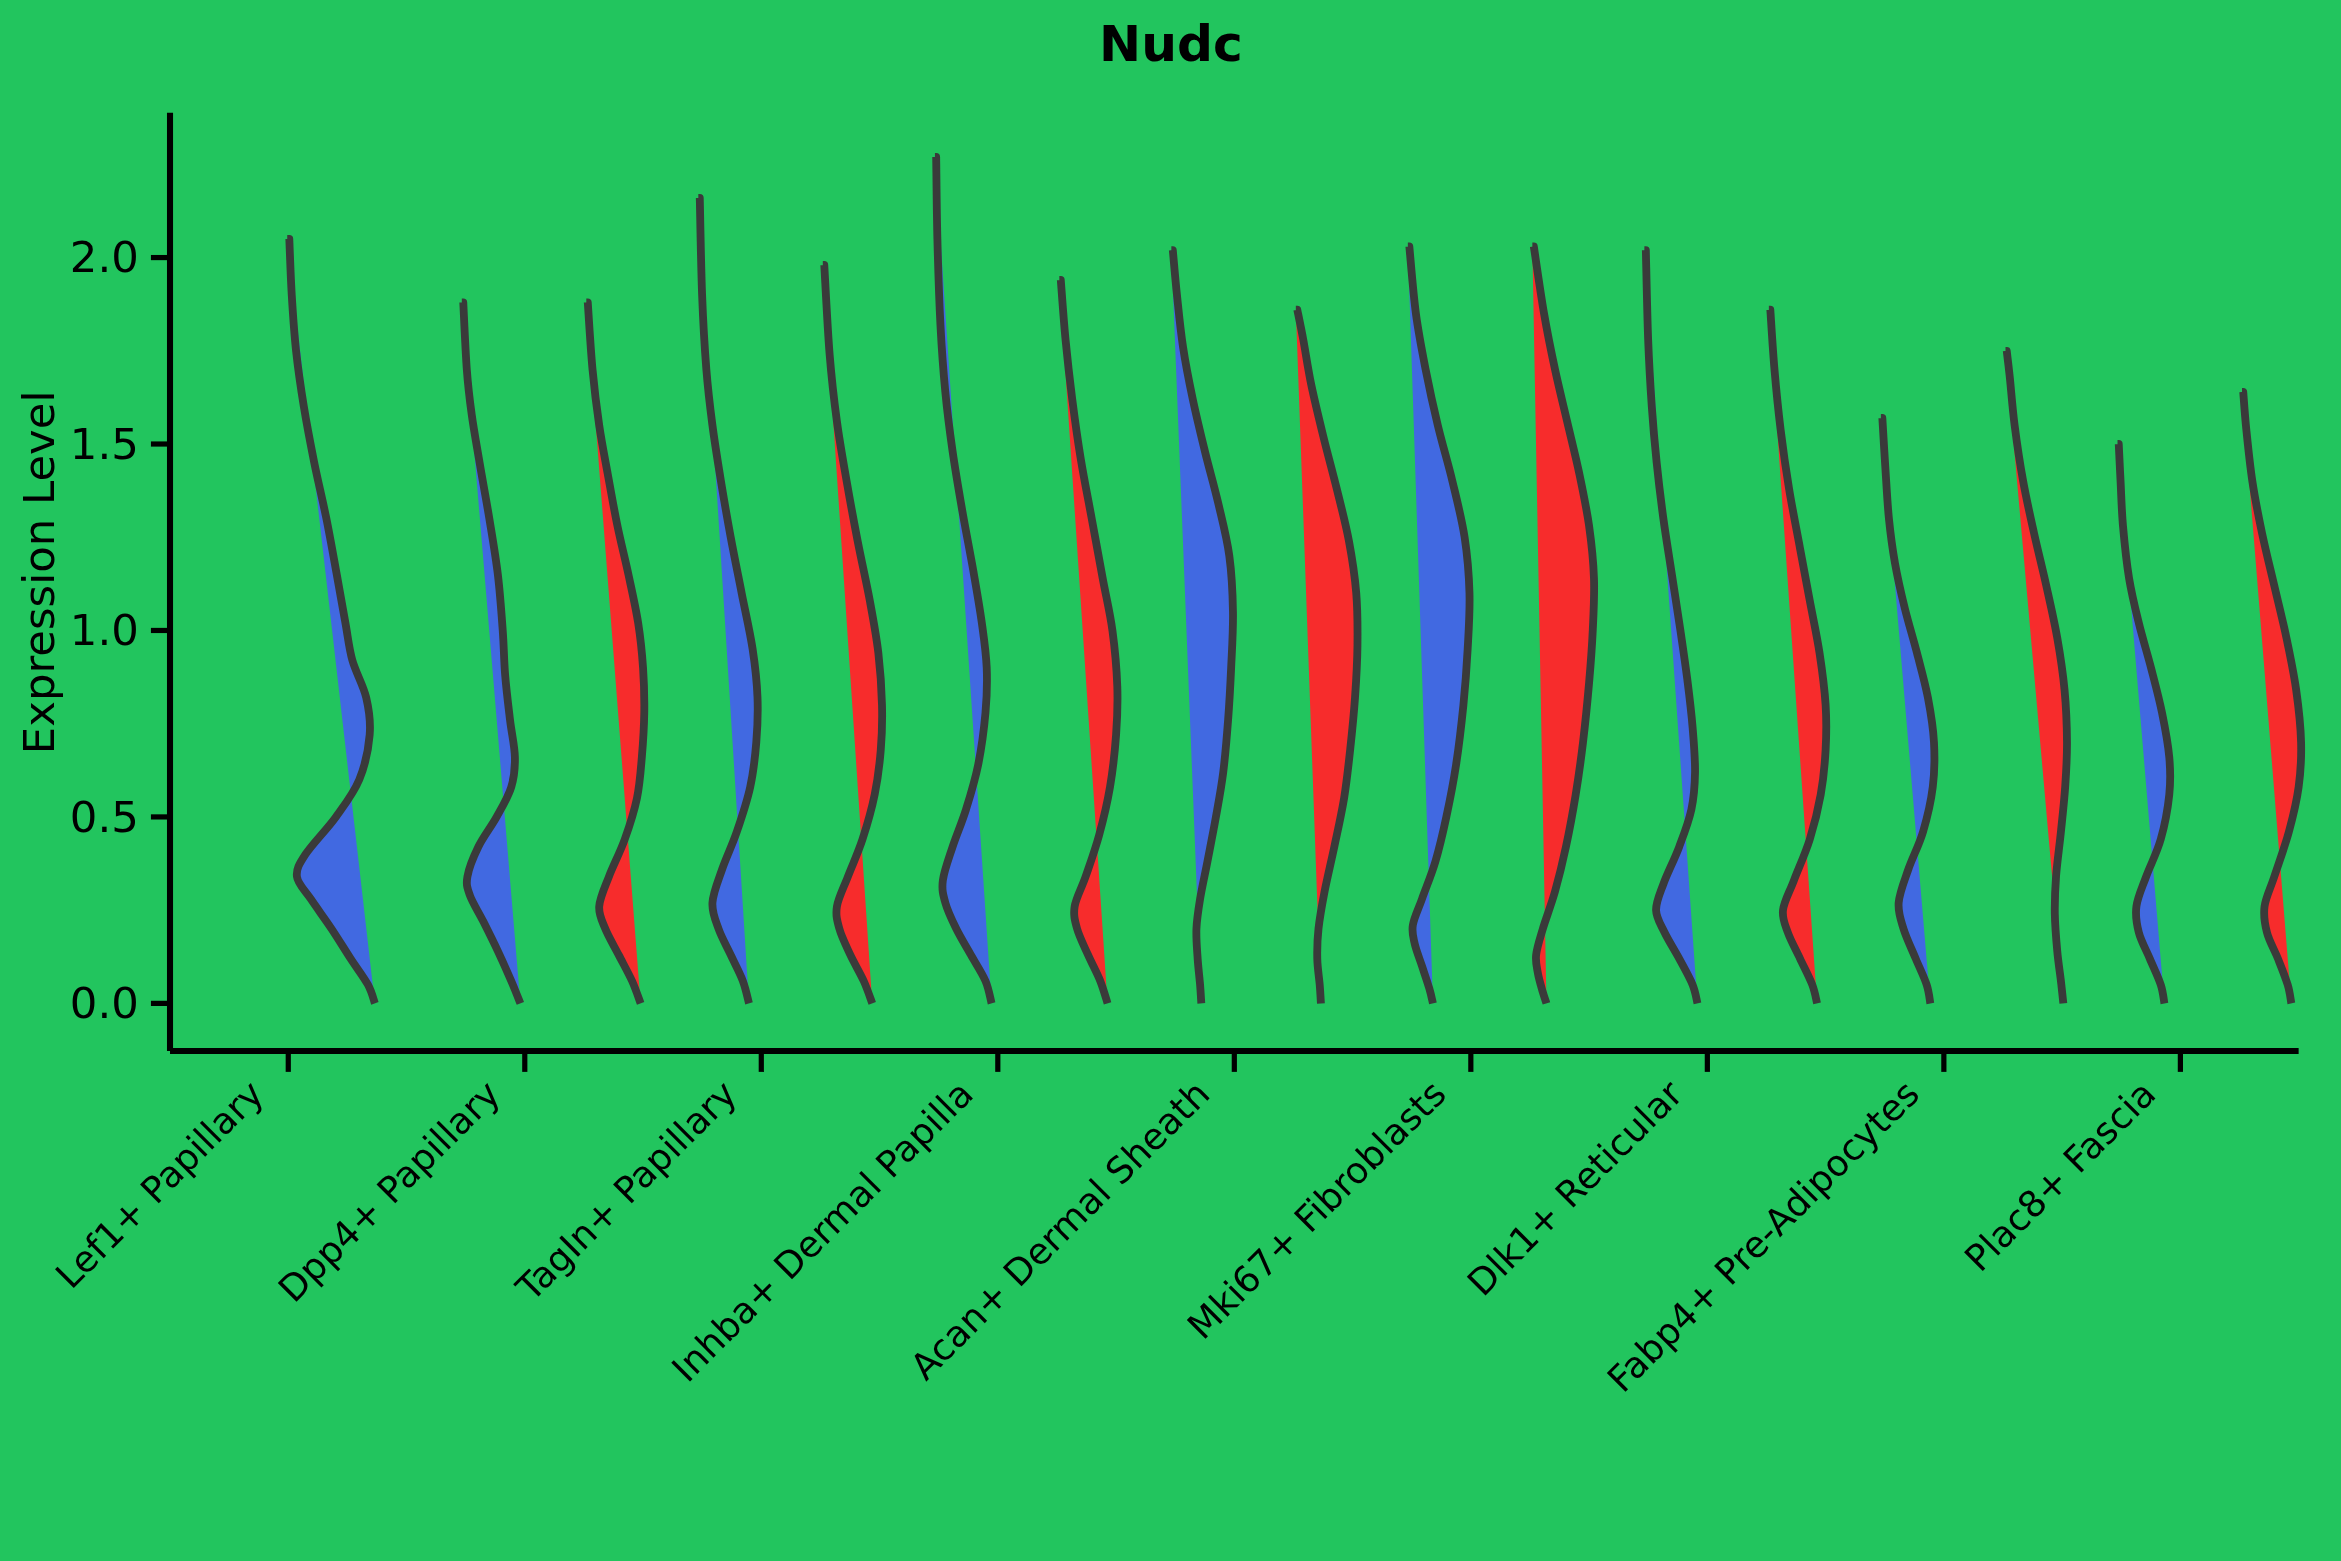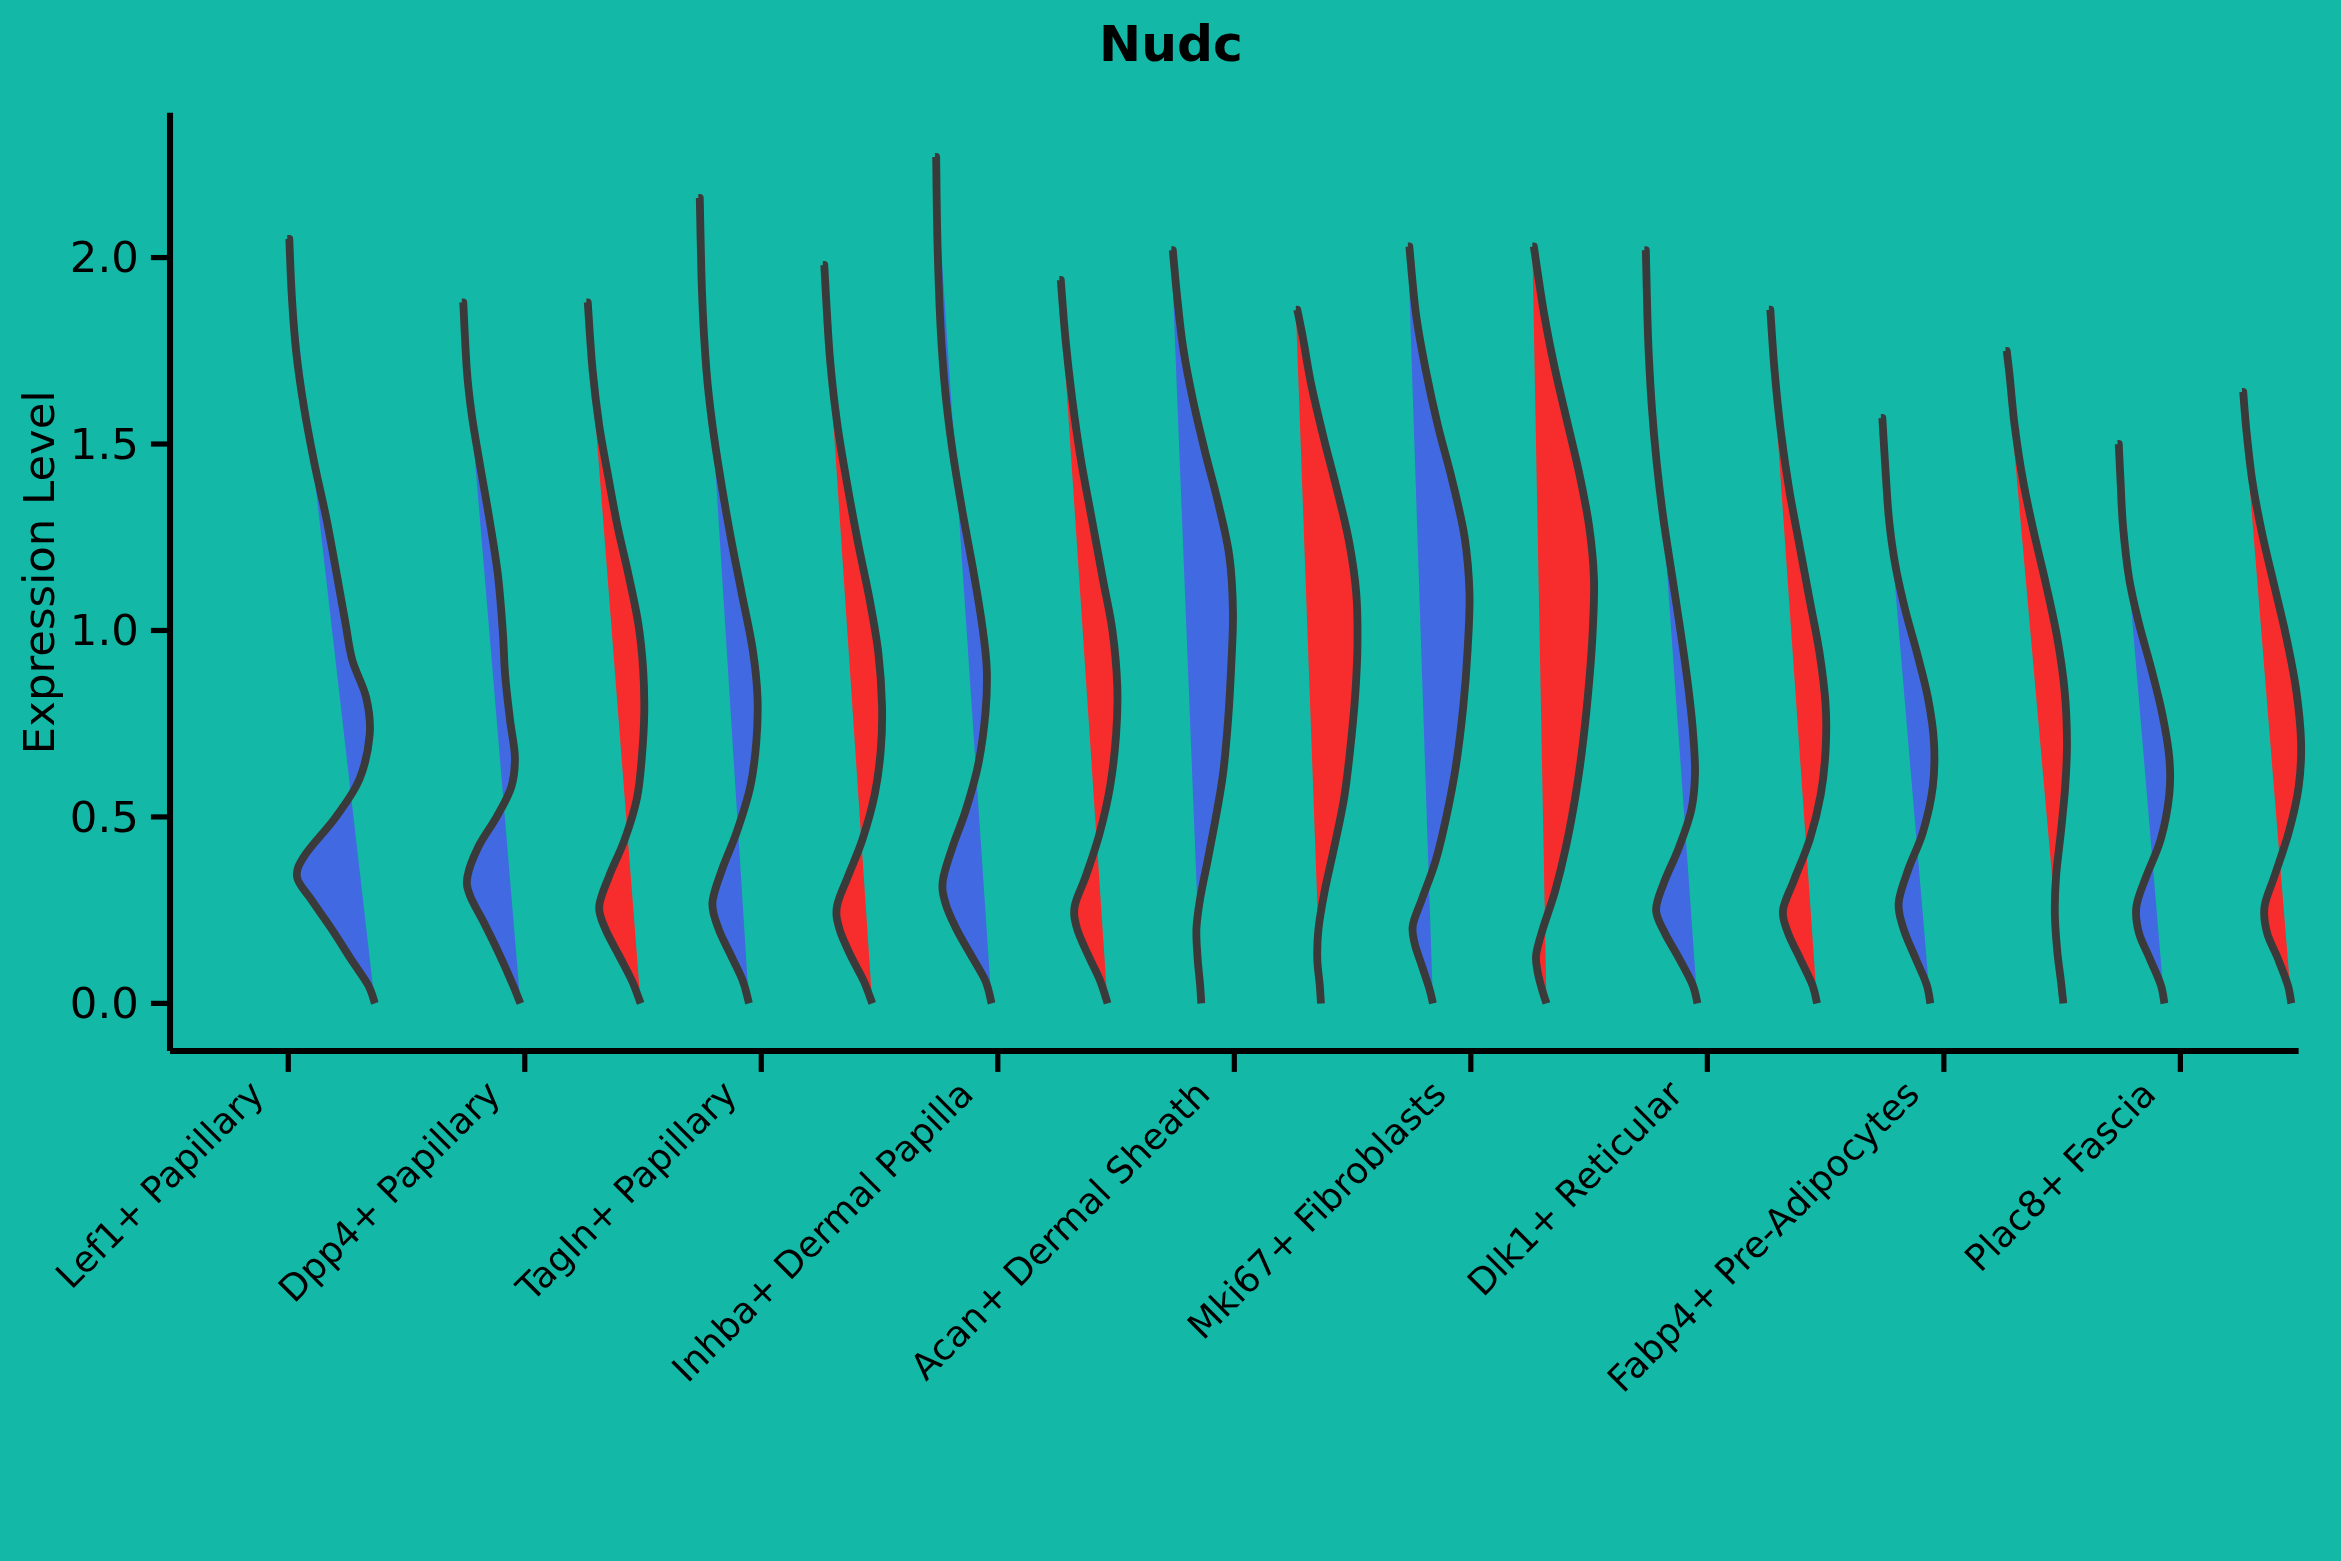--- a/index.html
+++ b/index.html
@@ -1,17 +1,17 @@
 <!DOCTYPE html>
 <html style="font-size:14px"><head>
 <meta charset="utf-8">
 <style>
   html,body{margin:0;padding:0;background:#ffffff;}
   body{width:2342px;height:1561px;font-family:"DejaVu Sans","Liberation Sans",sans-serif;overflow:hidden;}
-  #stage{position:relative;width:2342px;height:1561px;background:#14b8a6;}
+  #stage{position:relative;width:2342px;height:1561px;background:#22c55e;}
   #plot-svg{position:absolute;left:0;top:0;width:2342px;height:1561px;display:block;}
   .ttl{font-weight:bold;font-size:58px;fill:#000;}
   .ylab{font-size:50px;fill:#000;}
   .ytick{font-size:50px;fill:#000;}
   .xtick{font-size:42px;fill:#000;}
   .axis-line{stroke:#000;stroke-width:7;stroke-linecap:butt;}
   .tick-mark{stroke:#000;stroke-width:6;}
   .violin{stroke:#3a3a3a;stroke-width:9;stroke-linejoin:round;}
 </style>
 </head>

